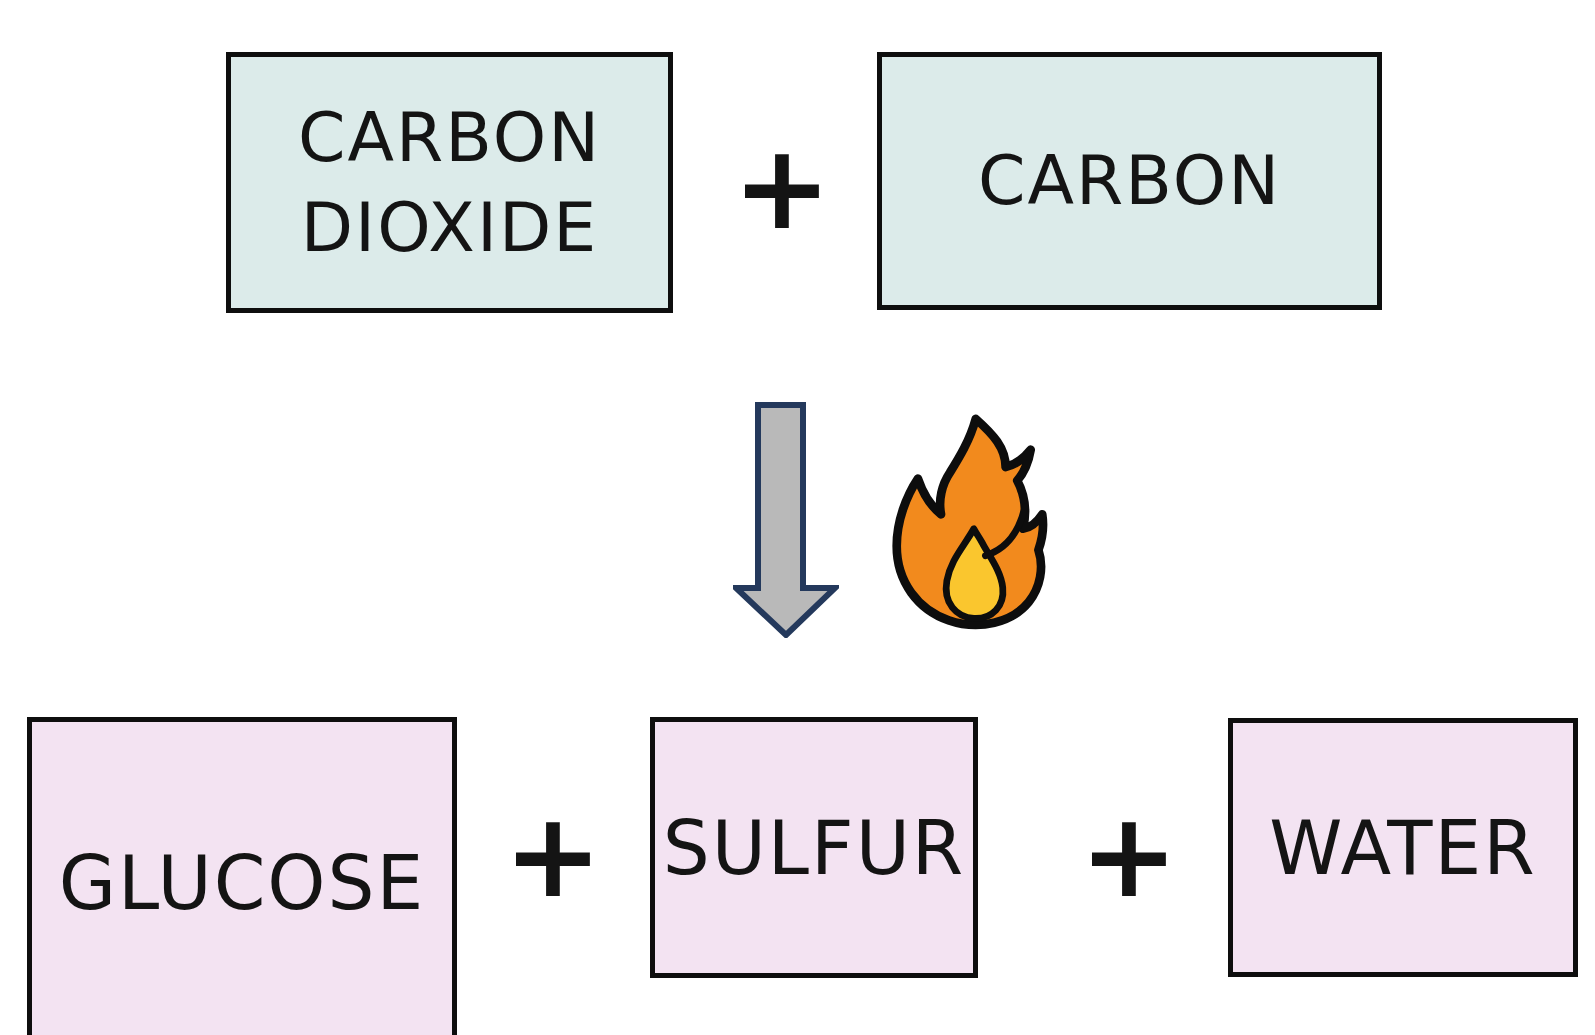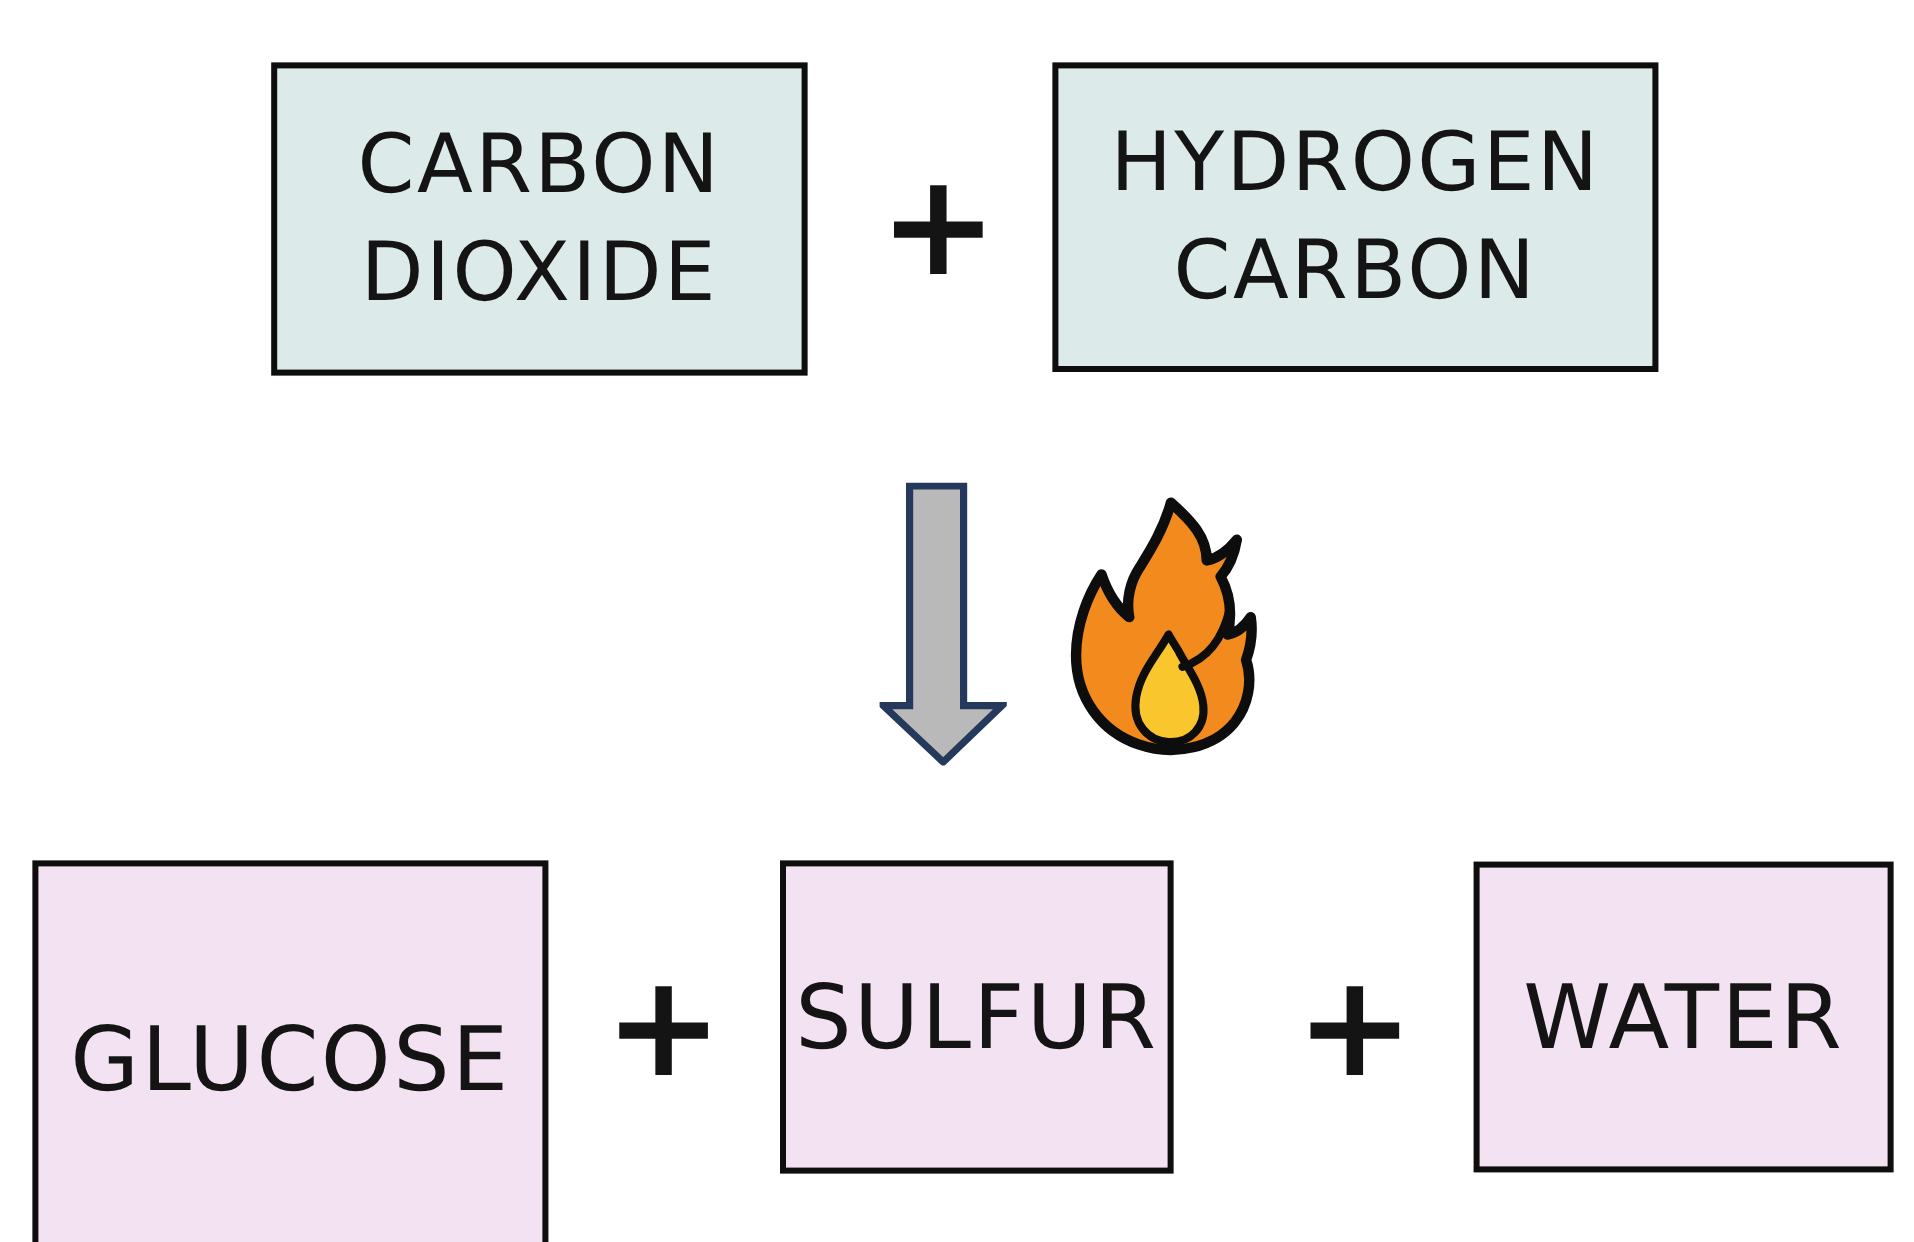--- a/index.html
+++ b/index.html
@@ -74,21 +74,20 @@
       <div>DIOXIDE</div>
     </div>
   </div>
 
   <div id="plus-top" class="plus">
     <span>+</span>
   </div>
 
   <div id="reactant-box-2" class="box blue">
     <div class="lines">
-      <div>HYDROGEN</div>
       <div>CARBON</div>
     </div>
   </div>
 
   <svg id="arrow-down" width="106" height="236" viewBox="0 0 106 236">
     <path d="M25 3 H70 V186 H102 L53 233 L3 186 H25 Z" fill="#b9b9b9" stroke="#24395c" stroke-width="6" stroke-linejoin="miter"></path>
   </svg>
 
   <svg id="fire" width="160" height="222" viewBox="0 0 166 230">
     <path d="M90 8

